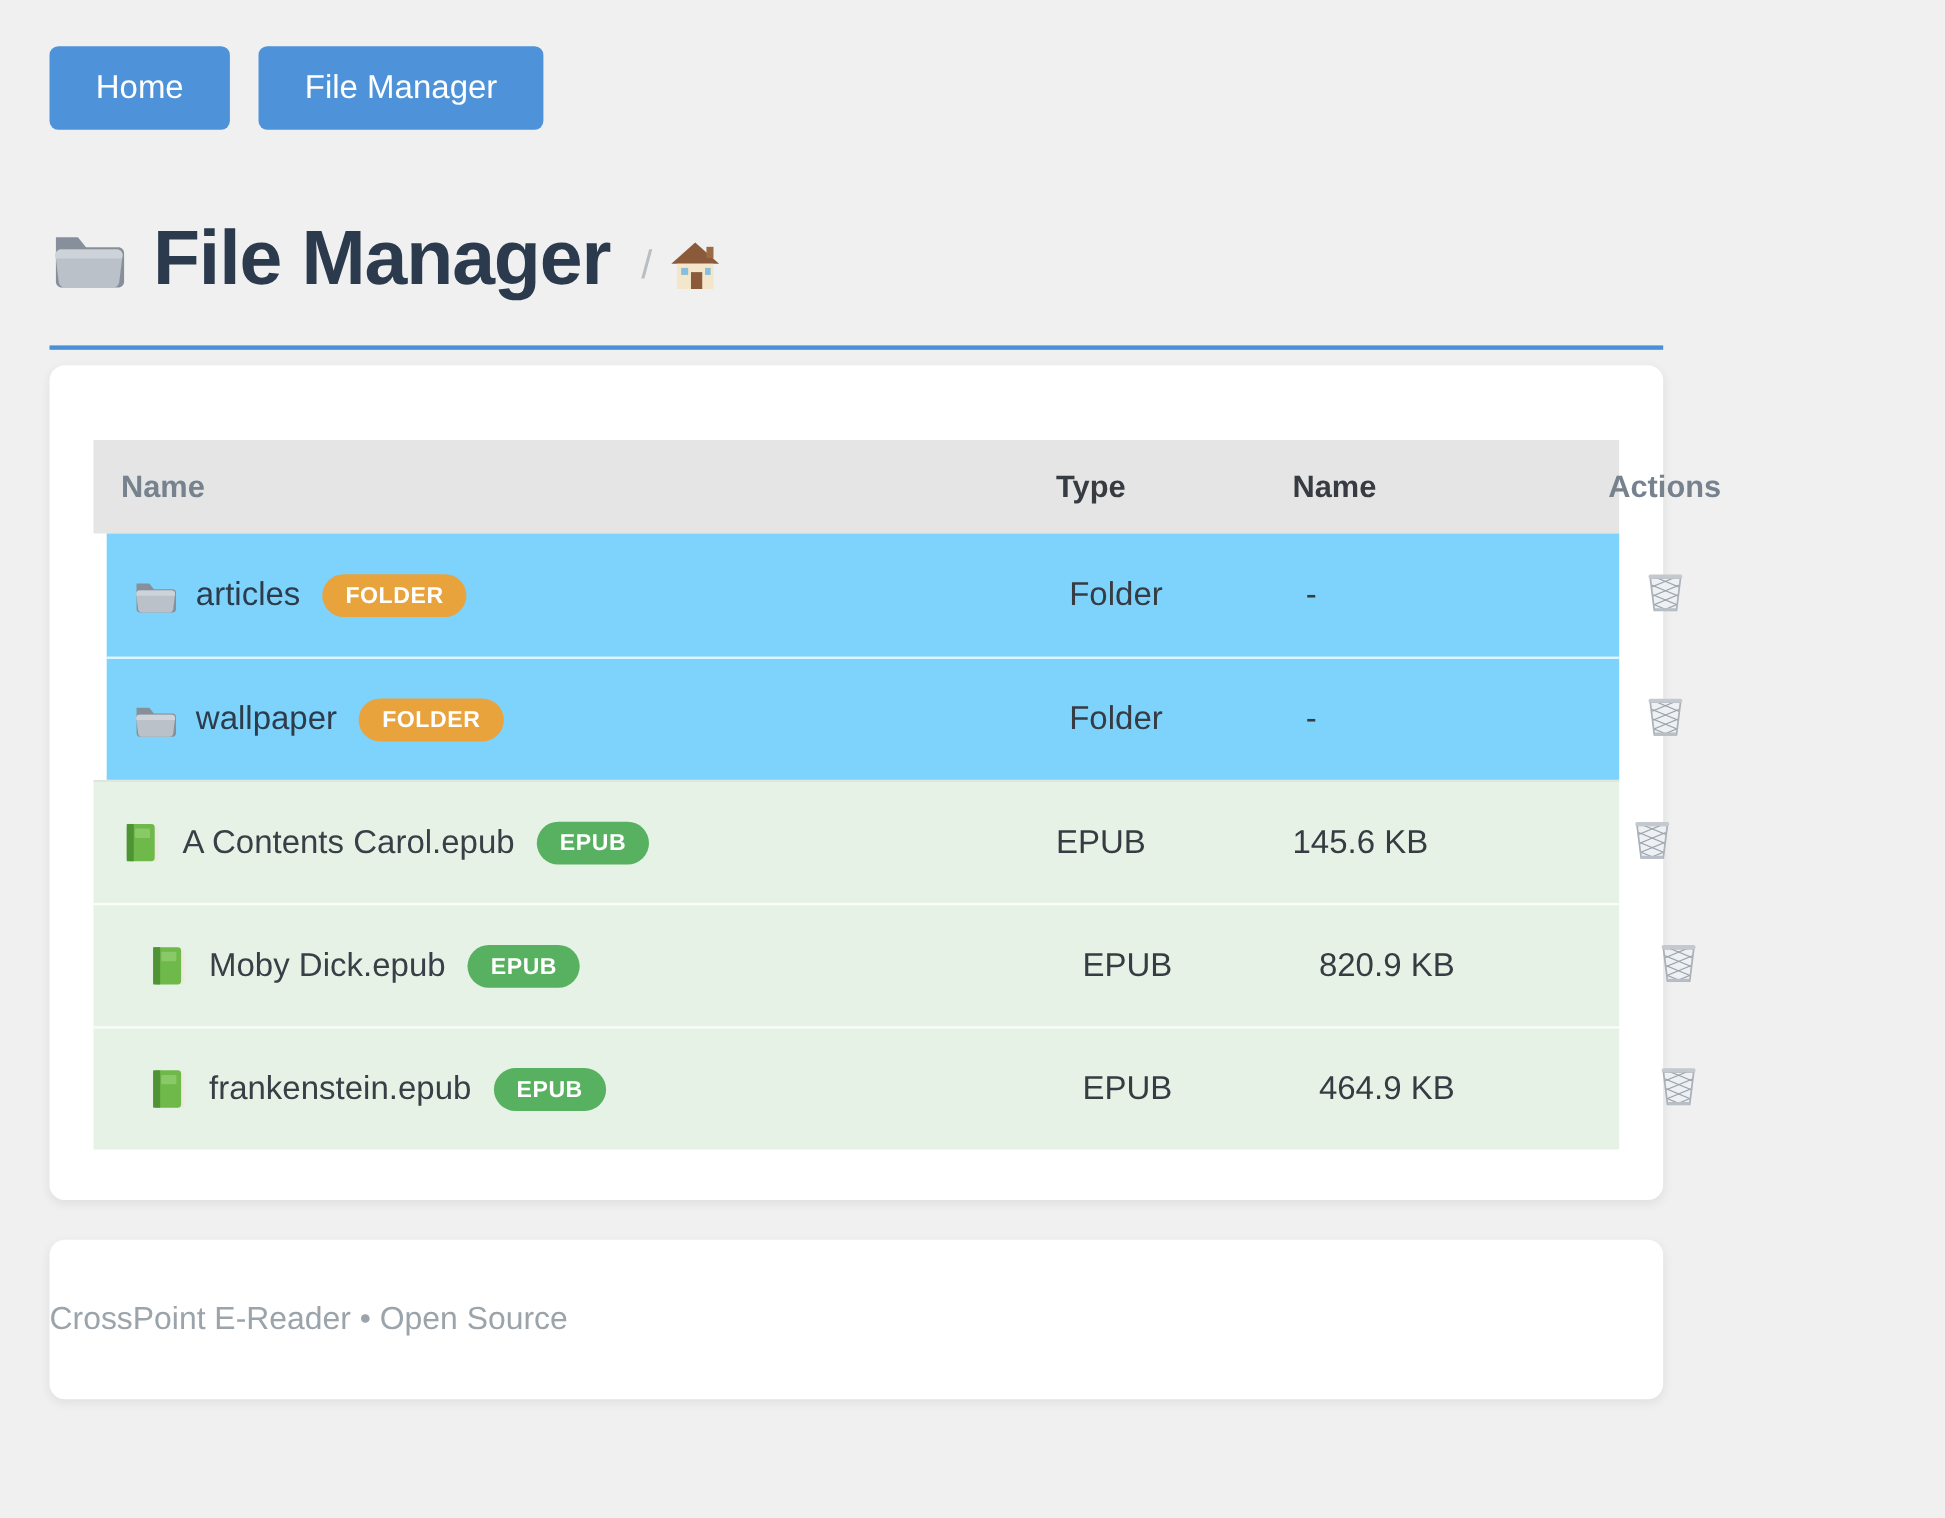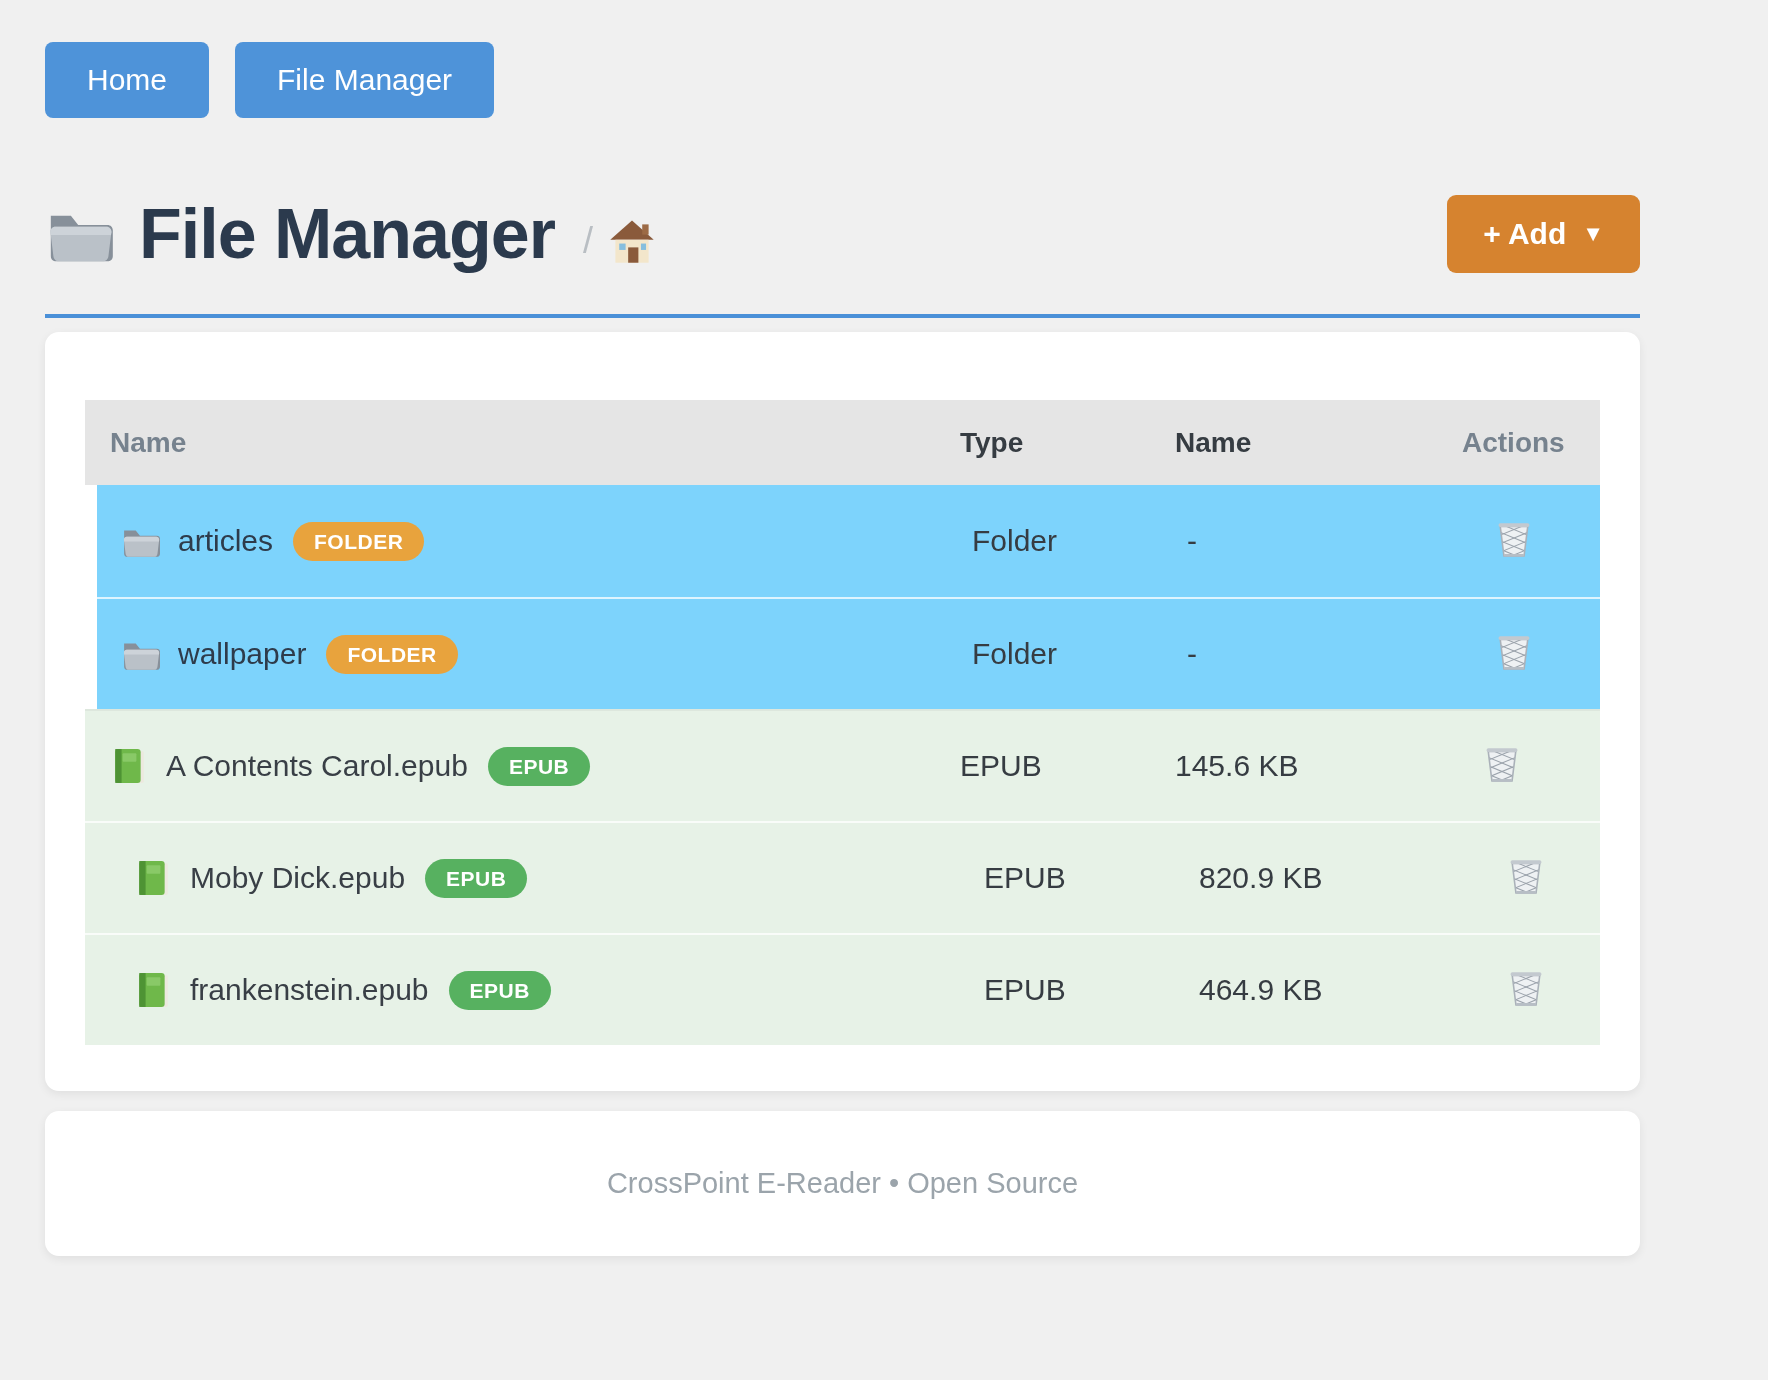--- a/index.html
+++ b/index.html
@@ -2,21 +2,21 @@
 <html><head>
 <meta charset="utf-8">
 <style>
   * { margin: 0; padding: 0; box-sizing: border-box; }
   html, body { width: 1768px; height: 1380px; overflow: hidden; }
   body {
     background: #f0f0f0;
     font-family: "Liberation Sans", "DejaVu Sans", sans-serif;
     color: #343a40;
   }
-  .container { width: 1595px; margin-left: 45px; }
+  .container { width: 1467px; margin-left: 45px; }
 
   
   .nav-row { padding-top: 42px; display: flex; gap: 26px; }
   .nav-btn {
     background: #4e93d9; color: #ffffff; border: none; cursor: pointer;
     font-family: inherit; font-size: 30px; height: 76px; border-radius: 8px;
     padding: 0 42px; display: inline-flex; align-items: center; justify-content: center;
   }
 
   
@@ -81,23 +81,23 @@
   .cell-actions { padding-left: 22px; }
   .thead .cell-actions { padding-left: 0; }
   .trash-btn {
     background: none; border: none; cursor: pointer; padding: 0;
     display: inline-flex; align-items: center;
   }
   .trash-btn svg { width: 36px; height: 42px; }
 
   
   .footer-card {
-    background: #ffffff; border-radius: 14px; margin-top: 20px; height: 145px;
+    background: #ffffff; border-radius: 14px; margin-top: 36px; height: 145px;
     box-shadow: 0 3px 10px rgba(0,0,0,0.07);
-    display: flex; align-items: center; justify-content: center;
+    display: flex; align-items: center; 
   }
   .footer-text { font-size: 29px; color: #9ba4ab; }
 </style>
 </head>
 <body>
 
 <svg width="0" height="0" style="position:absolute">
   <defs>
     <g id="icon-folder">
       <path d="M2 7 h11 l4 5 h16 c1.8 0 3 1.2 3 3 v14 c0 1.8-1.2 3-3 3 H5 c-1.8 0-3-1.2-3-3 z" fill="#87909a"></path>
@@ -151,24 +151,20 @@
     <div class="title-group">
       <svg class="title-icon" viewBox="0 0 36 34">
           <use href="#icon-folder"></use>
         </svg>
       <h1 class="page-title">File Manager</h1>
       <span class="crumb-sep">/</span>
       <svg class="crumb-home" viewBox="0 0 36 34">
           <use href="#icon-house"></use>
         </svg>
     </div>
-    <button class="add-btn">
-      <span>+ Add</span>
-      <span class="add-caret">▼</span>
-    </button>
   </div>
 
   <hr class="header-rule">
 
   <div class="card">
 
     <div class="table">
       <div class="thead">
         <div class="cell-name">Name</div>
         <div class="cell-type">Type</div>

